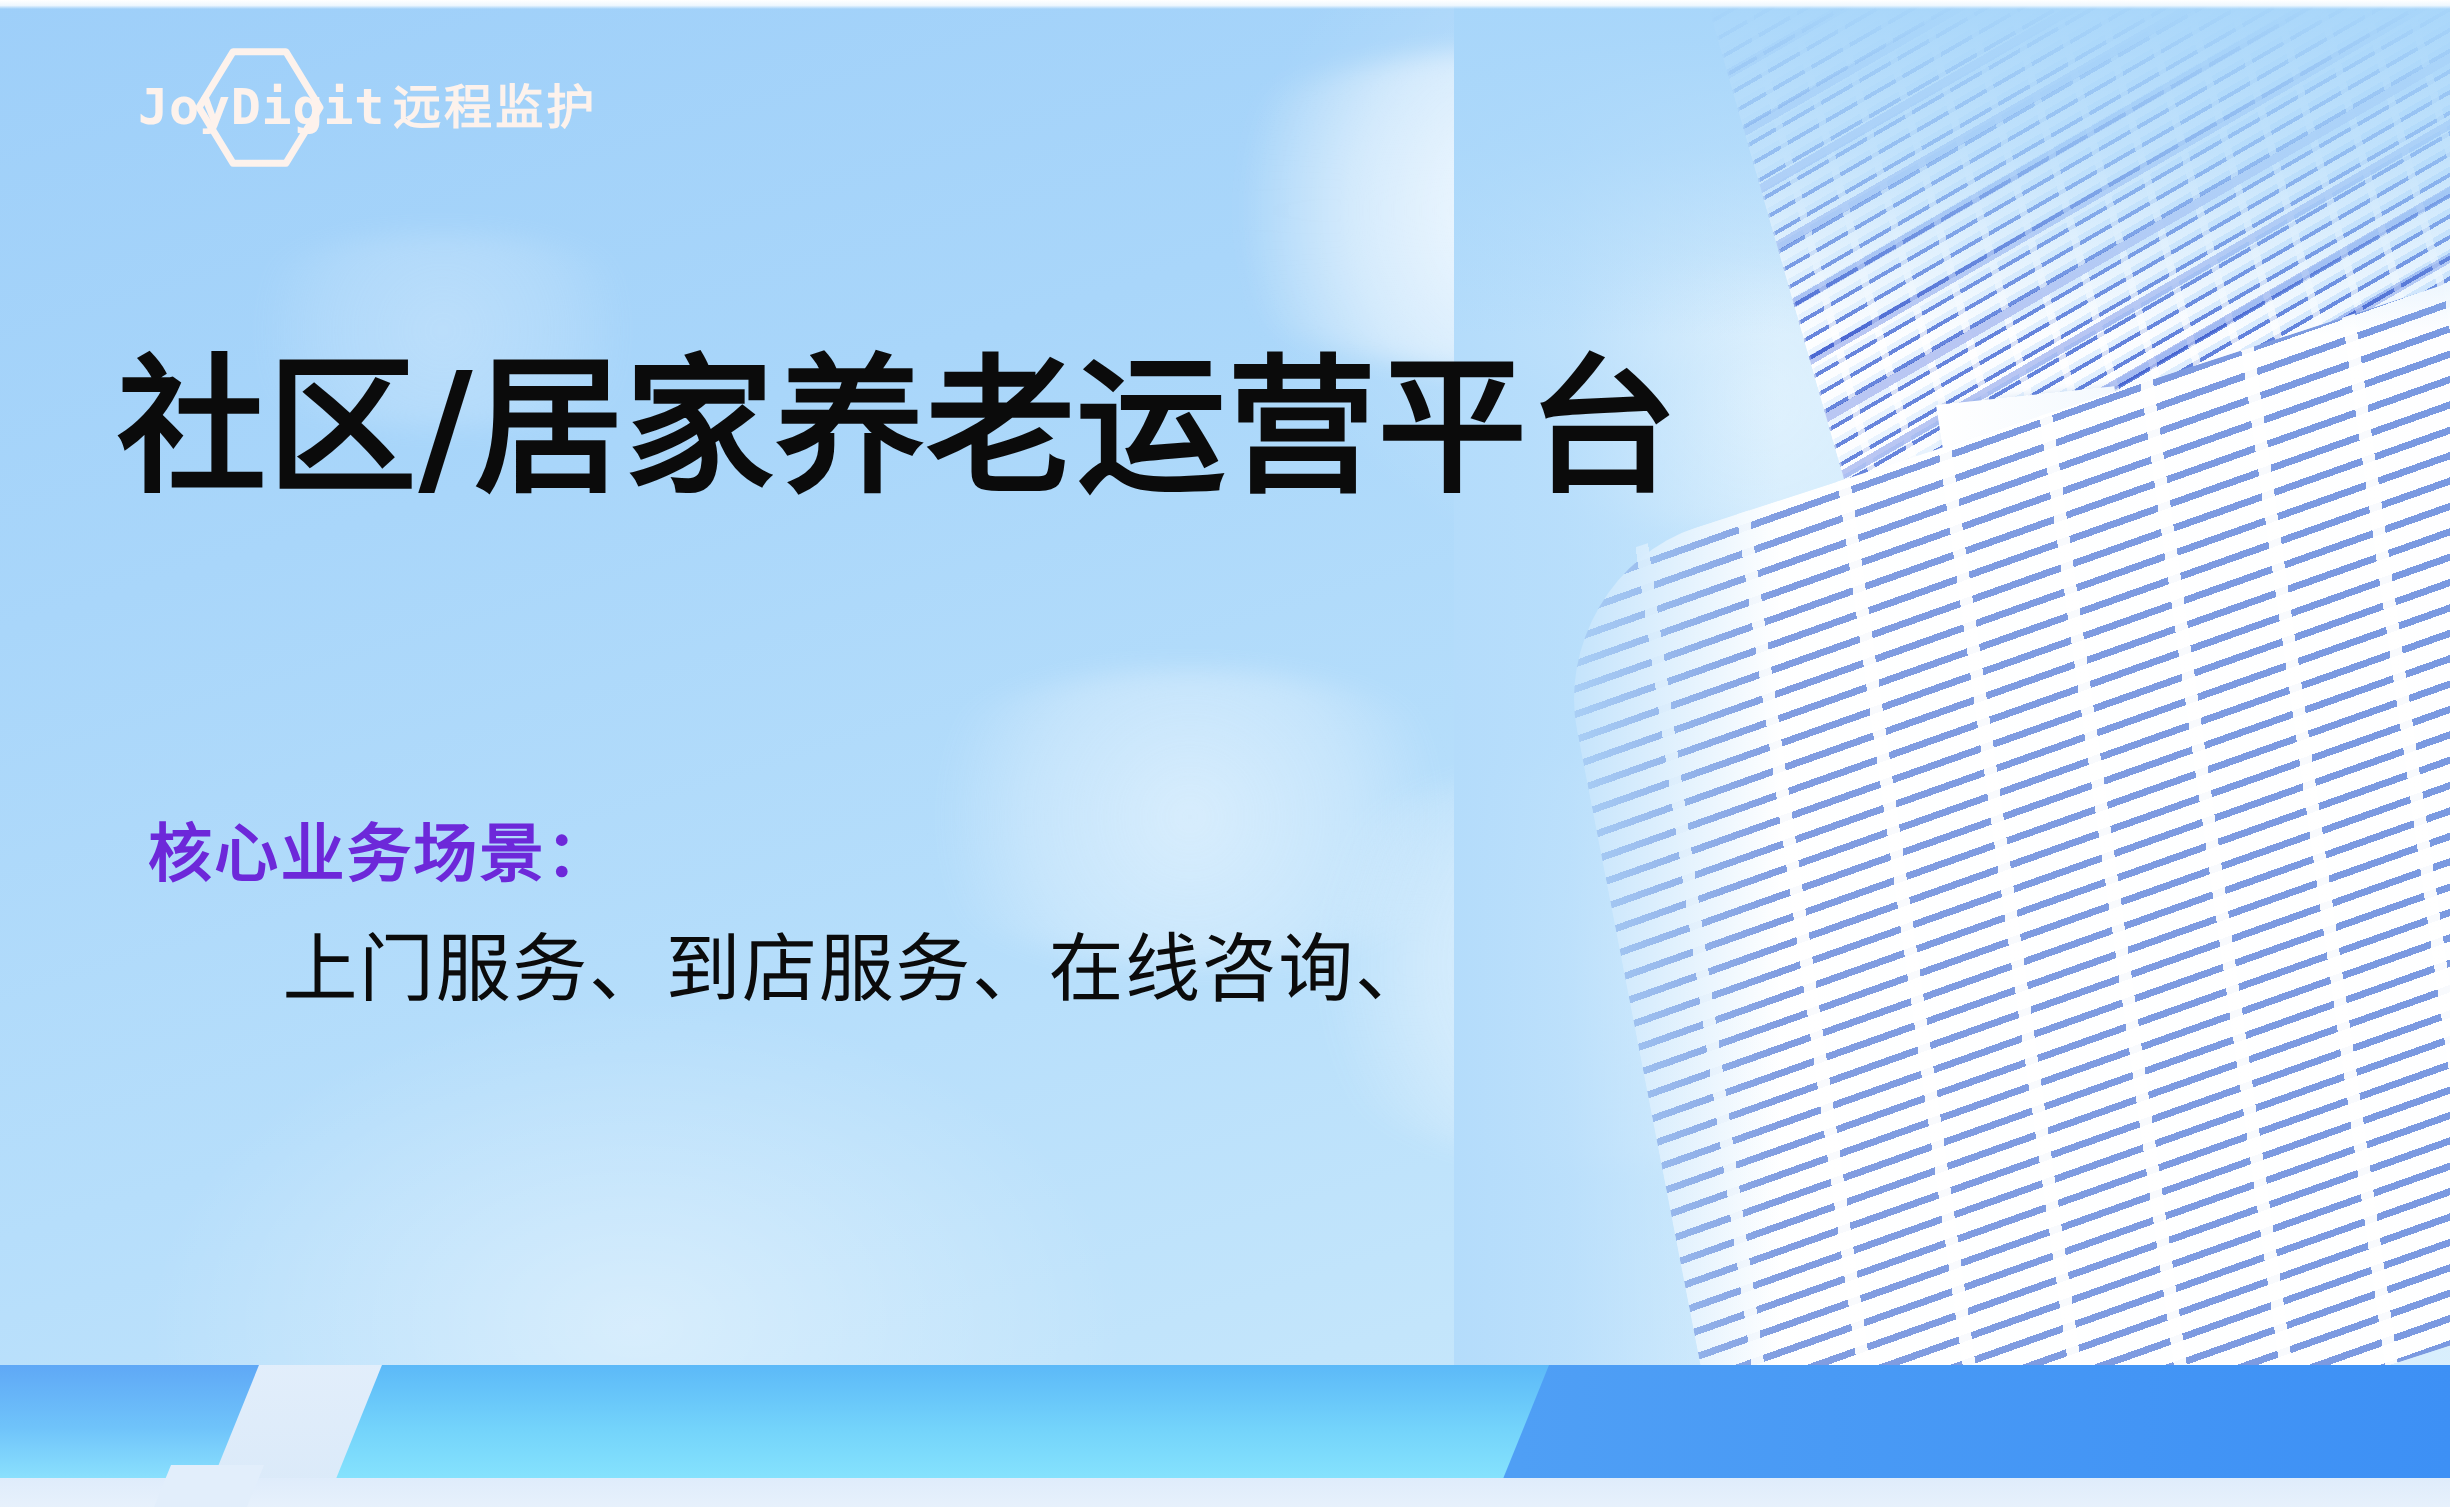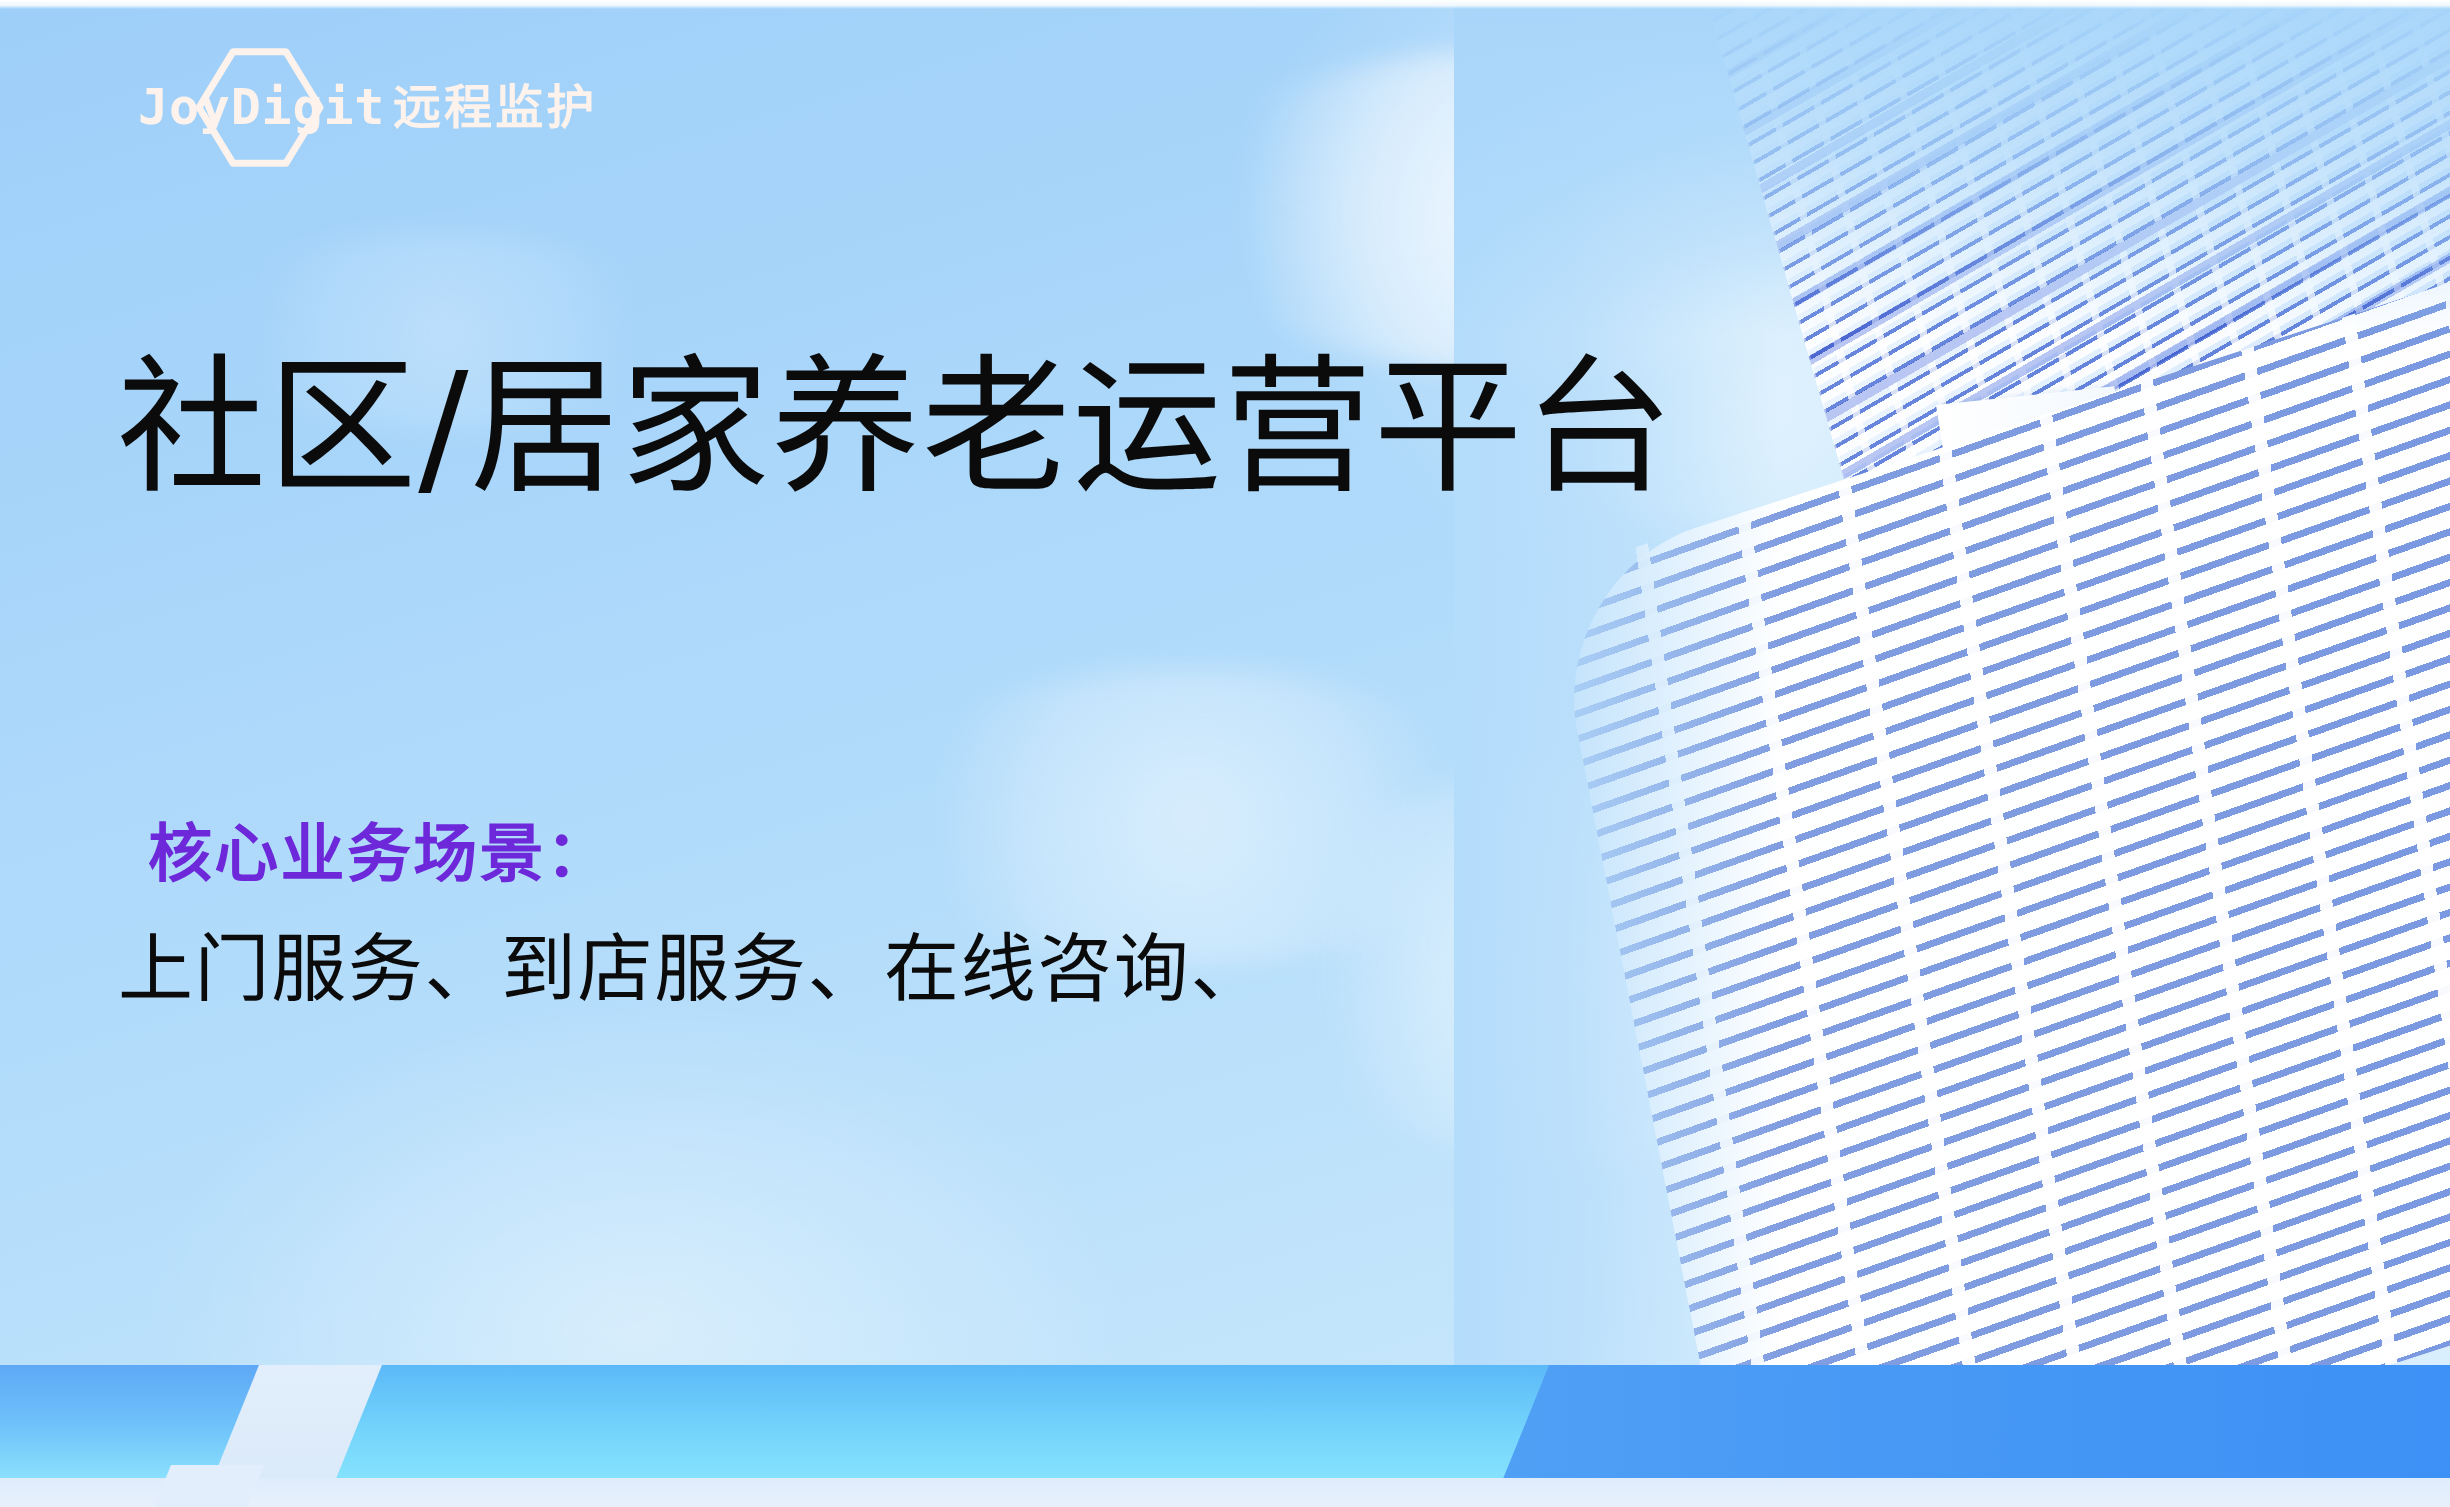--- a/index.html
+++ b/index.html
@@ -216,21 +216,21 @@
     white-space: nowrap;
     margin-left: -92px;
   }
 
   
   .headline {
     position: absolute;
     left: 117px;
     top: 249px;
     font-family: "DejaVu Sans", "Liberation Sans", sans-serif;
-    font-weight: 400;
+    font-weight: 700;
     font-size: 149px;
     line-height: 1.06;
     color: #0b0b0b;
     letter-spacing: 1.6px;
     white-space: nowrap;
   }
 
   
   .sub-heading {
     position: absolute;
@@ -253,20 +253,21 @@
     width: 1478px;
   }
   .scenario-line {
     font-family: "DejaVu Sans", "Liberation Sans", sans-serif;
     font-weight: 400;
     font-size: 75px;
     line-height: 1.78;
     color: #0b0b0b;
     letter-spacing: 1.6px;
     white-space: nowrap;
+    text-align: center;
   }
 
   
   .bottom-band {
     position: absolute;
     left: 0;
     top: 1365px;
     width: 100%;
     height: 142px;
     overflow: hidden;

